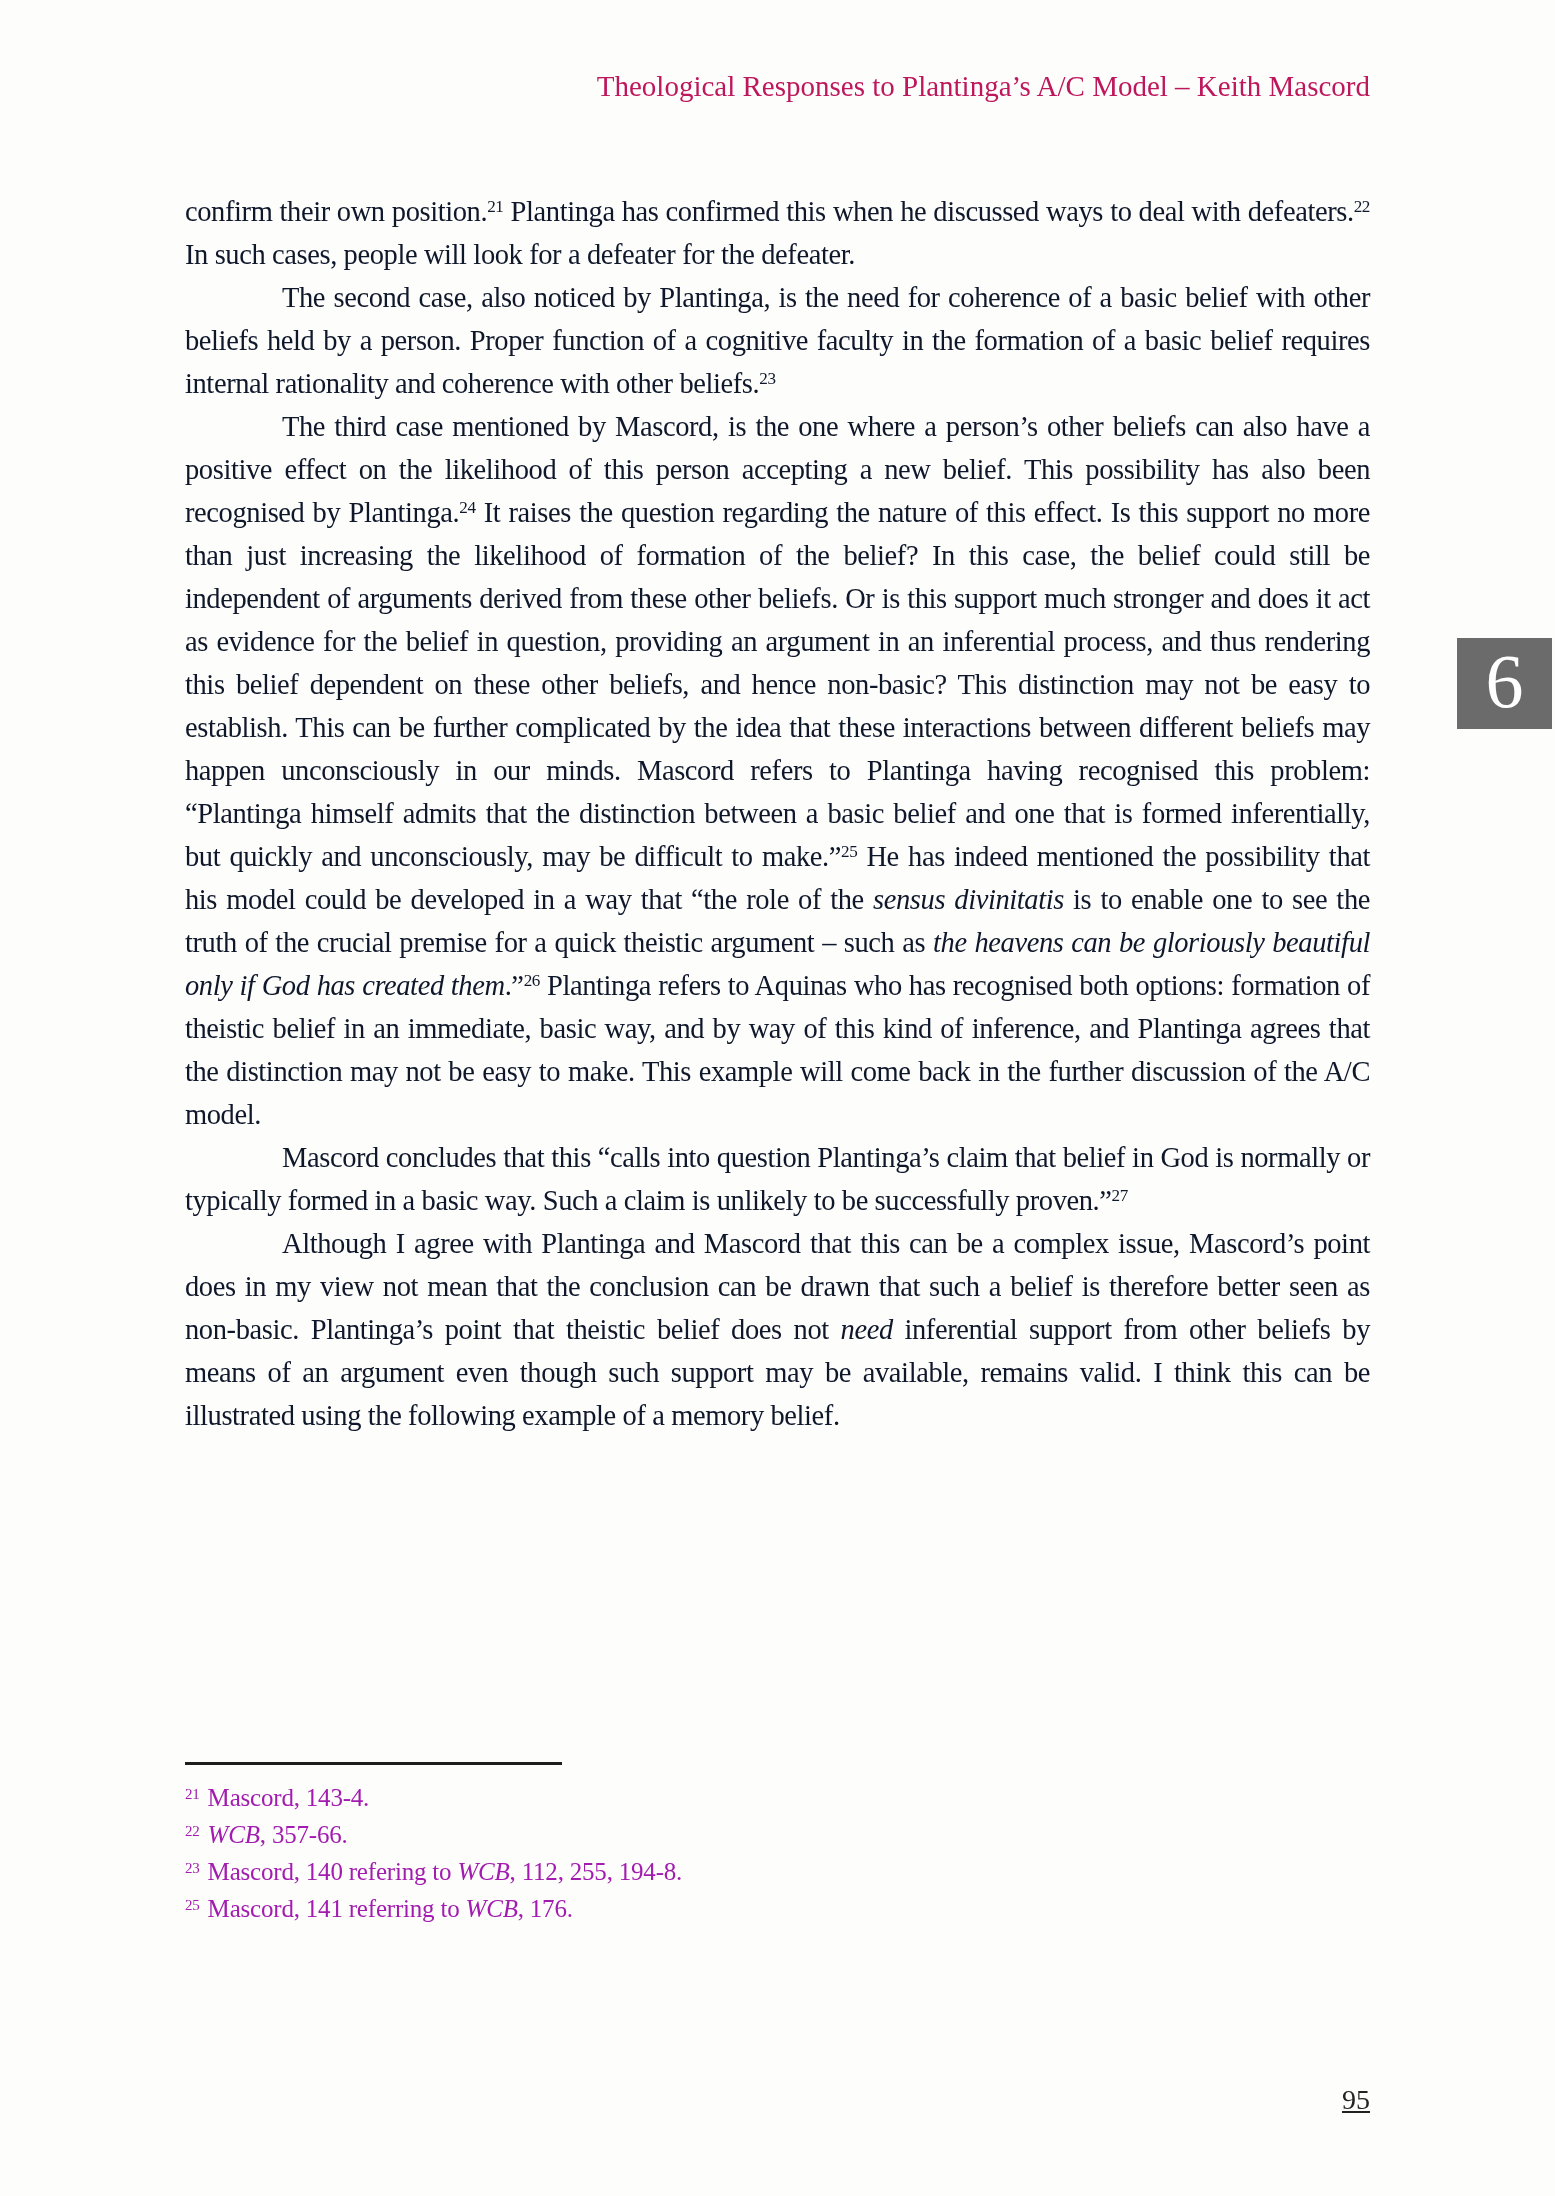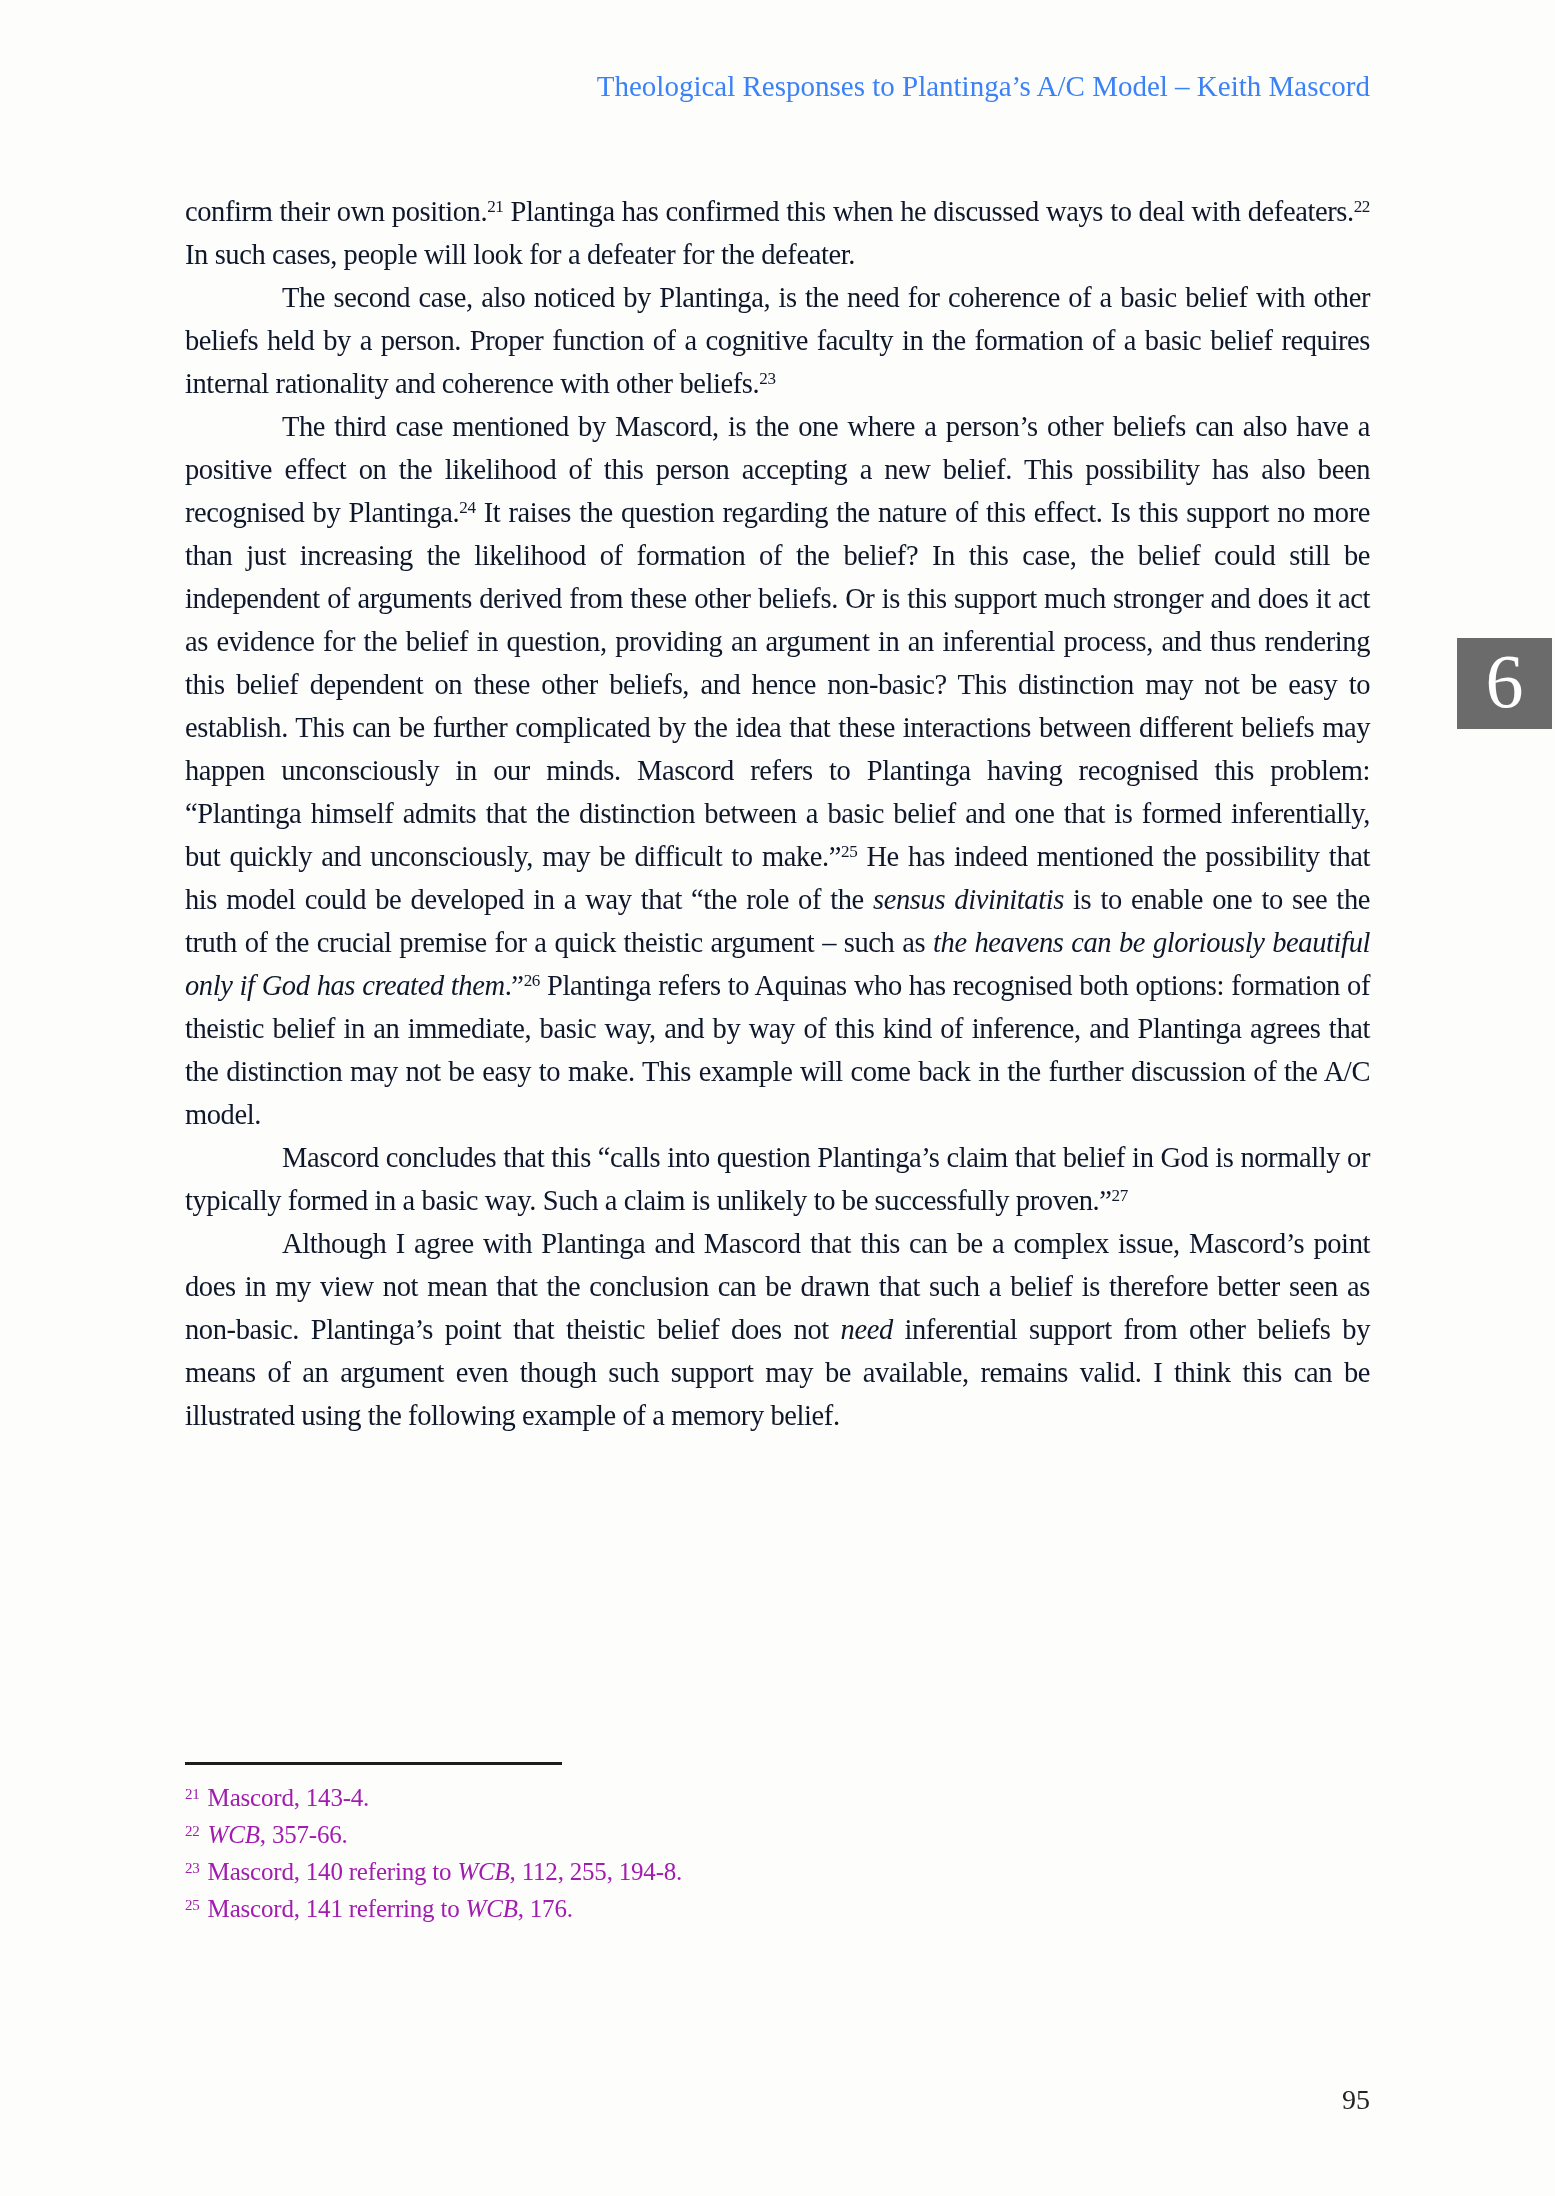--- a/index.html
+++ b/index.html
@@ -14,21 +14,21 @@
     background: #fdfdfc;
     color: #1c1c1c;
     overflow: hidden;
   }
   .running-header {
     position: absolute;
     top: 68px; left: 185px; width: 1185px;
     text-align: right;
     font-size: 29px;
     line-height: 36px;
-    color: #3b82f6;
+    color: #be185d;
   }
   .chapter-tab {
     position: absolute;
     top: 638px; right: 3px;
     width: 95px; height: 91px;
     background: #6b6b6b;
     display: flex; align-items: center; justify-content: center;
   }
   .chapter-tab .tab-num {
     color: #ffffff;
@@ -71,20 +71,21 @@
     color: #a21caf;
   }
   .footnote { margin: 0; }
   .footnote .fn-num { margin-right: 8px; }
   .page-number {
     position: absolute;
     top: 2084px; left: 185px; width: 1185px;
     text-align: right;
     font-size: 28px;
     color: #222;
+    text-decoration: underline;
   }
 </style>
 </head>
 <body>
 
 <div class="page">
 
   <div class="running-header">Theological Responses to Plantinga’s A/C Model – Keith Mascord</div>
 
   <div class="chapter-tab" style="background: rgb(107, 107, 107);">

